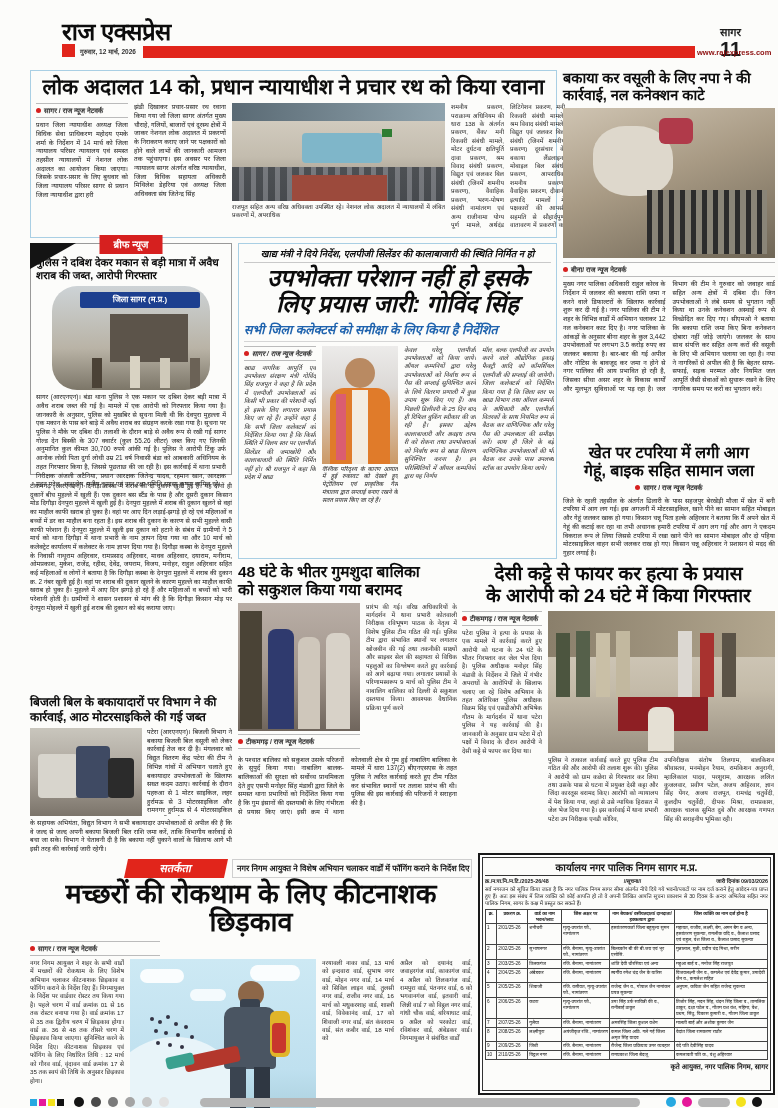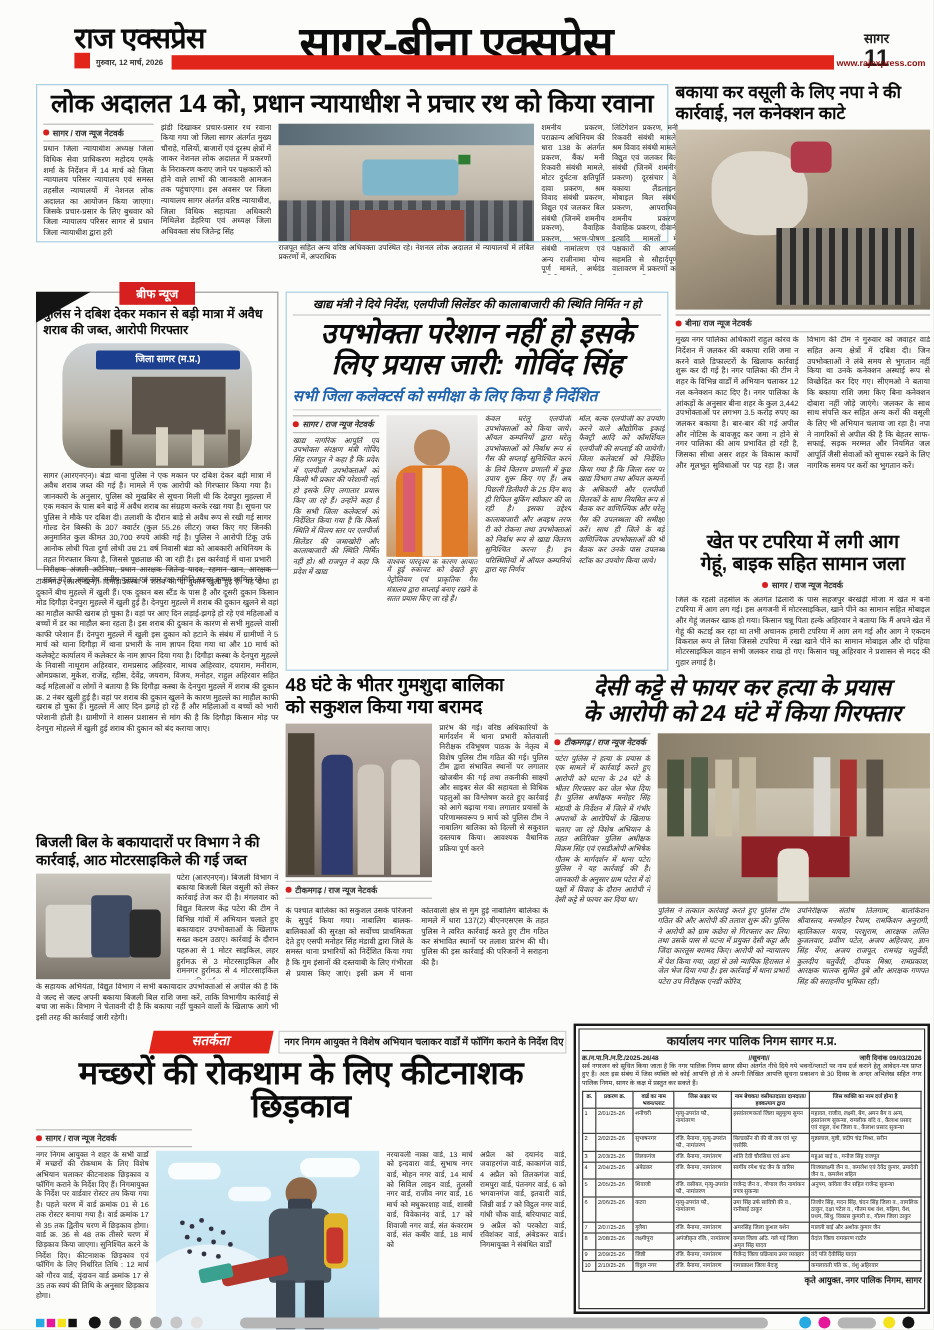--- a/index.html
+++ b/index.html
@@ -39,29 +39,28 @@
 </head>
 <body>
 
 <div class="page">
 
   <div class="abs" style="left:62px;top:14px;">
     <div class="h-black" style="font-size:24px;letter-spacing:-0.5px;">राज एक्सप्रेस</div>
   </div>
   <div class="abs redbar" style="left:62px;top:44px;width:13px;height:13px;"></div>
   <div class="abs" style="left:80px;top:47px;font-size:6.5px;font-weight:bold;color:#333;">गुरुवार, 12 मार्च, 2026</div>
-  <div class="abs h-black masthead-title" style="left:200px;top:8px;width:360px;text-align:center;">सागर-बीना एक्सप्रेस</div>
   <div class="abs" style="left:720px;top:24px;width:55px;text-align:left;">
     <div style="font-size:11px;font-weight:bold;">सागर</div>
     <div style="font-size:20px;font-weight:bold;line-height:1;">11</div>
   </div>
   <div class="abs redbar" style="left:143px;top:46px;width:552px;height:12px;"></div>
   <div class="abs" style="left:697px;top:48px;font-size:7.5px;font-weight:bold;color:#8d0f0f;">www.rajexpress.com</div>
 
-  <div class="abs box-blue" style="left:30px;top:70px;width:527px;height:132px;padding:4px 5px;">
+  <div class="abs box-blue" style="left:30px;top:70px;width:527px;height:168px;padding:4px 5px;">
     <div class="h-black" style="font-size:21px;text-align:center;line-height:1.1;">लोक अदालत 14 को, प्रधान न्यायाधीश ने प्रचार रथ को किया रवाना</div>
     <div style="display:flex;gap:6px;margin-top:5px;height:126px;">
       <div style="width:92px;flex:0 0 auto;">
         <div class="byline">
             <span class="dot"></span>
             <span>सागर / राज न्यूज नेटवर्क</span>
           </div>
         <div class="bodytxt" style="height:100px;">प्रधान जिला न्यायाधीश अध्यक्ष जिला विधिक सेवा प्राधिकरण महोदय एमके शर्मा के निर्देशन में 14 मार्च को जिला न्यायालय परिसर न्यायालय एवं समस्त तहसील न्यायालयों में नेशनल लोक अदालत का आयोजन किया जाएगा। जिसके प्रचार-प्रसार के लिए बुधवार को जिला न्यायालय परिसर सागर से प्रधान जिला न्यायाधीश द्वारा हरी</div>
       </div>
       <div class="bodytxt" style="width:92px;flex:0 0 auto;height:126px;">झंडी दिखाकर प्रचार-प्रसार रथ रवाना किया गया जो जिला सागर अंतर्गत मुख्य चौराहे, गलियों, बाजारों एवं दूरस्थ क्षेत्रों में जाकर नेशनल लोक अदालत में प्रकरणों के निराकरण कराए जाने पर पक्षकारों को होने वाले लाभों की जानकारी आमजन तक पहुंचाएगा। इस अवसर पर जिला न्यायालय सागर अंतर्गत वरिष्ठ न्यायाधीश, जिला विधिक सहायता अधिकारी मिथिलेश डेहरिया एवं अध्यक्ष जिला अधिवक्ता संघ जितेन्द्र सिंह</div>
@@ -183,21 +182,21 @@
         <div class="byline" style="margin-top:3px;">
             <span class="dot"></span>
             <span>टीकमगढ़ / राज न्यूज नेटवर्क</span>
           </div>
       </div>
       <div class="bodytxt" style="height:150px;font-size:6.2px;">प्रारंभ की गई। वरिष्ठ अधिकारियों के मार्गदर्शन में थाना प्रभारी कोतवाली निरीक्षक रविभूषण पाठक के नेतृत्व में विशेष पुलिस टीम गठित की गई। पुलिस टीम द्वारा संभावित स्थानों पर लगातार खोजबीन की गई तथा तकनीकी साक्ष्यों और साइबर सेल की सहायता से विधिक पहलुओं का विश्लेषण करते हुए कार्रवाई को आगे बढ़ाया गया। लगातार प्रयासों के परिणामस्वरूप 9 मार्च को पुलिस टीम ने नाबालिग बालिका को दिल्ली से सकुशल दस्तयाब किया। आवश्यक वैधानिक प्रक्रिया पूर्ण करने</div>
     </div>
     <div class="bodytxt cols2" style="height:100px;margin-top:3px;">के पश्चात बालिका को सकुशल उसके परिजनों के सुपुर्द किया गया। नाबालिग बालक-बालिकाओं की सुरक्षा को सर्वोच्च प्राथमिकता देते हुए एसपी मनोहर सिंह मंडावी द्वारा जिले के समस्त थाना प्रभारियों को निर्देशित किया गया है कि गुम इंसानों की दस्तयाबी के लिए गंभीरता से प्रयास किए जाएं। इसी क्रम में थाना कोतवाली क्षेत्र से गुम हुई नाबालिग बालिका के मामले में धारा 137(2) बीएनएसएस के तहत पुलिस ने त्वरित कार्रवाई करते हुए टीम गठित कर संभावित स्थानों पर तलाश प्रारंभ की थी। पुलिस की इस कार्रवाई की परिजनों ने सराहना की है।</div>
   </div>
 
-  <div class="abs" style="left:462px;top:563px;width:313px;height:294px;font-style:italic;">
+  <div class="abs" style="left:462px;top:563px;width:313px;height:294px;">
     <div class="h-black" style="font-size:19px;text-align:center;line-height:1.15;">
       <div>देसी कट्टे से फायर कर हत्या के प्रयास</div>
       <div>के आरोपी को 24 घंटे में किया गिरफ्तार</div>
     </div>
     <div style="display:flex;gap:6px;margin-top:4px;height:244px;">
       <div style="width:80px;flex:0 0 auto;">
         <div class="byline">
             <span class="dot"></span>
             <span>टीकमगढ़ / राज न्यूज नेटवर्क</span>
           </div>

